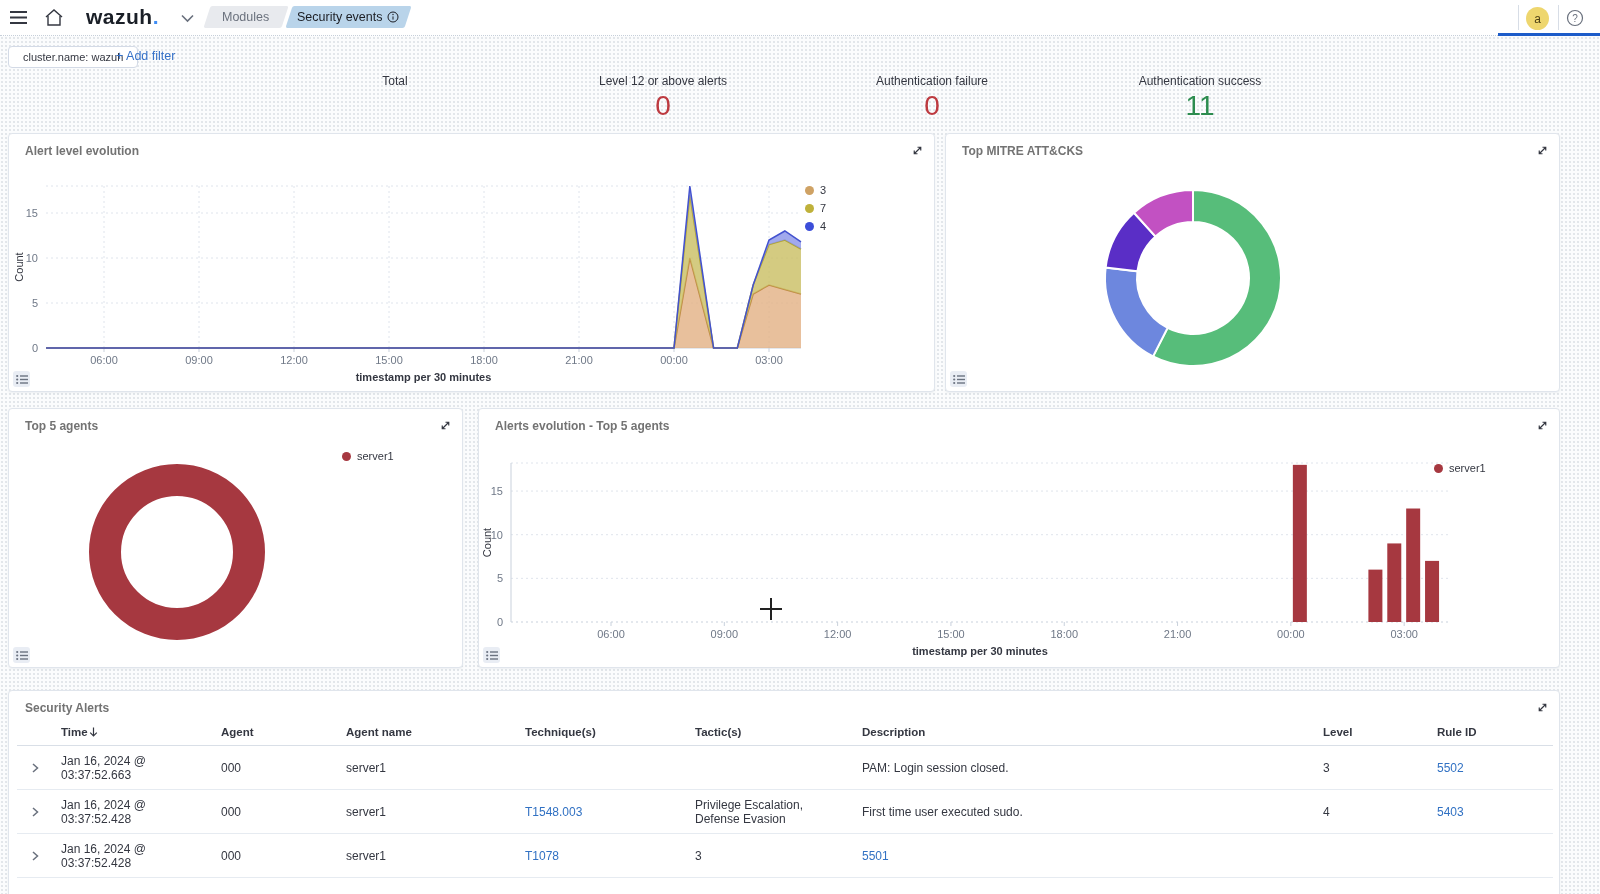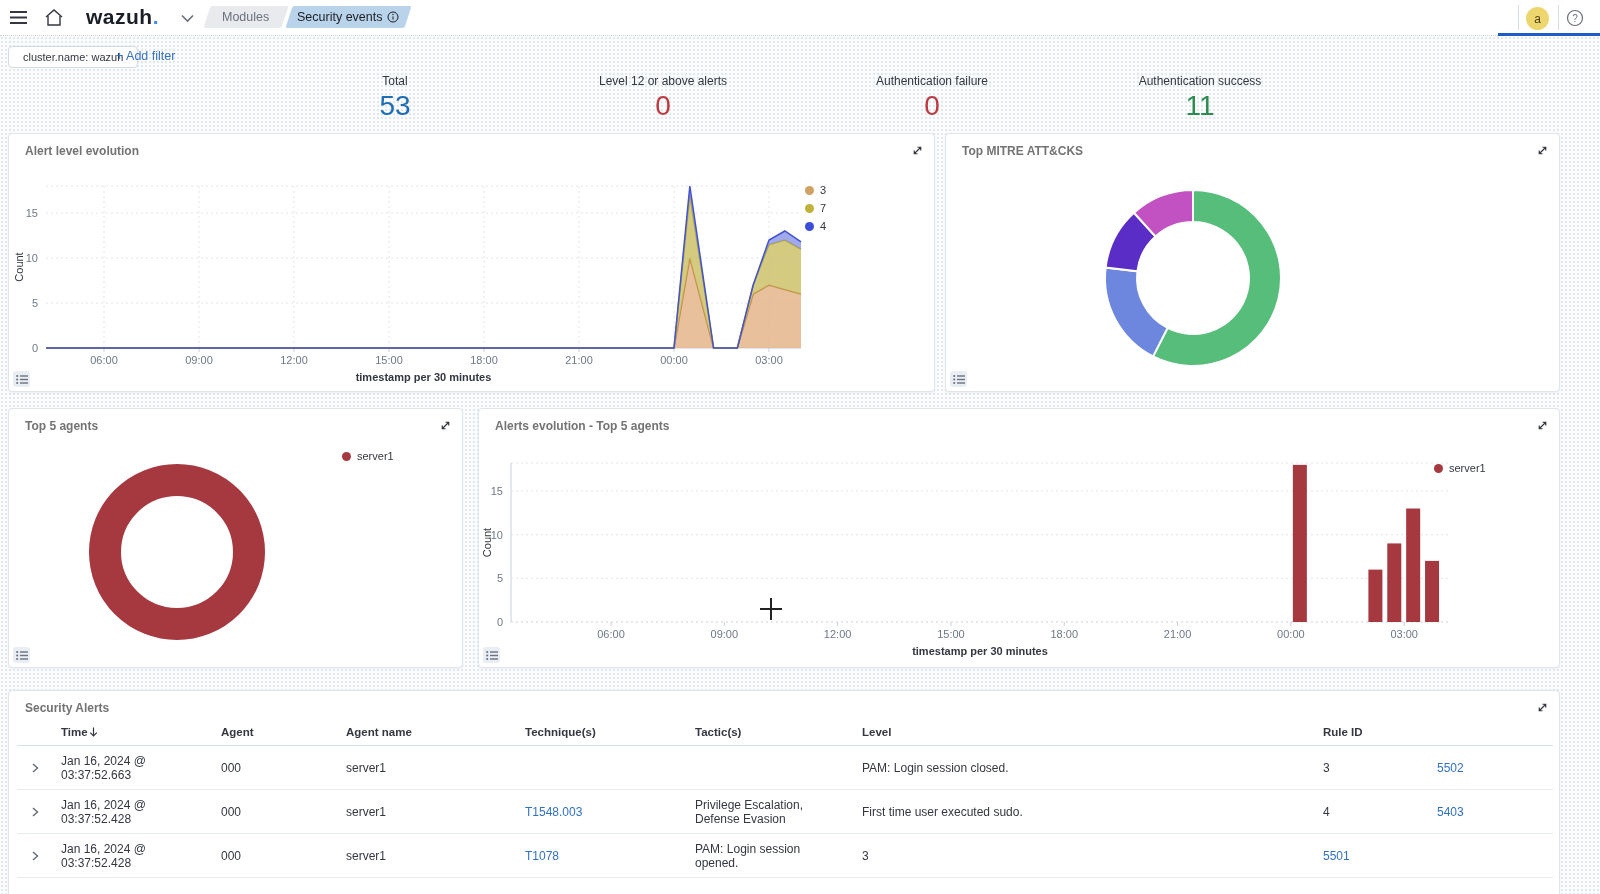--- a/index.html
+++ b/index.html
@@ -106,21 +106,20 @@
   <div class="loading-bar"></div>
 </header>
 
 <div class="filterbar">
   <div class="filter-pill">cluster.name: wazuh</div>
   <div class="add-filter">+ Add filter</div>
 </div>
 
 <div class="stat" style="left:275px;top:74px">
   <div class="stat-label">Total</div>
-  <div class="stat-value" style="color: rgb(31, 110, 181);">53</div>
 </div>
 <div class="stat" style="left:543px;top:74px">
   <div class="stat-label">Level 12 or above alerts</div>
   <div class="stat-value" style="color: rgb(189, 58, 64);">0</div>
 </div>
 <div class="stat" style="left:812px;top:74px">
   <div class="stat-label">Authentication failure</div>
   <div class="stat-value" style="color: rgb(189, 58, 64);">0</div>
 </div>
 <div class="stat" style="left:1080px;top:74px">
@@ -342,20 +341,21 @@
       <div class="tcell time-head">
         <span>Time</span>
         <svg width="11" height="12" viewBox="0 0 11 12" fill="none" stroke="#343741" stroke-width="1.2">
             <path d="M5.5 1.5 v8 M2.2 6.7 L5.5 10 L8.8 6.7"></path>
           </svg>
       </div>
       <div class="tcell">Agent</div>
       <div class="tcell">Agent name</div>
       <div class="tcell">Technique(s)</div>
       <div class="tcell">Tactic(s)</div>
+      <div class="tcell">Description</div>
       <div class="tcell">Level</div>
       <div class="tcell">Rule ID</div>
     </div>
 
     <div class="trow tbody-row">
       <div class="tcell chev-cell">
         <svg width="10" height="12" viewBox="0 0 10 12" fill="none" stroke="#69707d" stroke-width="1.5">
             <path d="M3 2 L7.5 6 L3 10"></path>
           </svg>
       </div>
@@ -388,18 +388,17 @@
     <div class="trow tbody-row">
       <div class="tcell chev-cell">
         <svg width="10" height="12" viewBox="0 0 10 12" fill="none" stroke="#69707d" stroke-width="1.5">
             <path d="M3 2 L7.5 6 L3 10"></path>
           </svg>
       </div>
       <div class="tcell">Jan 16, 2024 @ 03:37:52.428</div>
       <div class="tcell">000</div>
       <div class="tcell">server1</div>
       <div class="tcell"><a class="tlink">T1078</a></div>
-      <div class="tcell">PAM: Login session opened.</div>
       <div class="tcell">3</div>
       <div class="tcell"><a class="tlink">5501</a></div>
     </div>
   </div>
 </div>
 
 </body></html>

